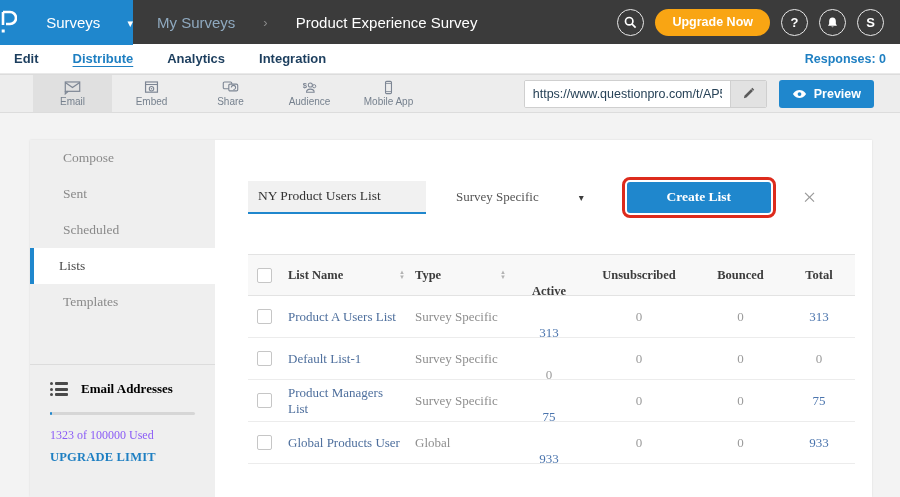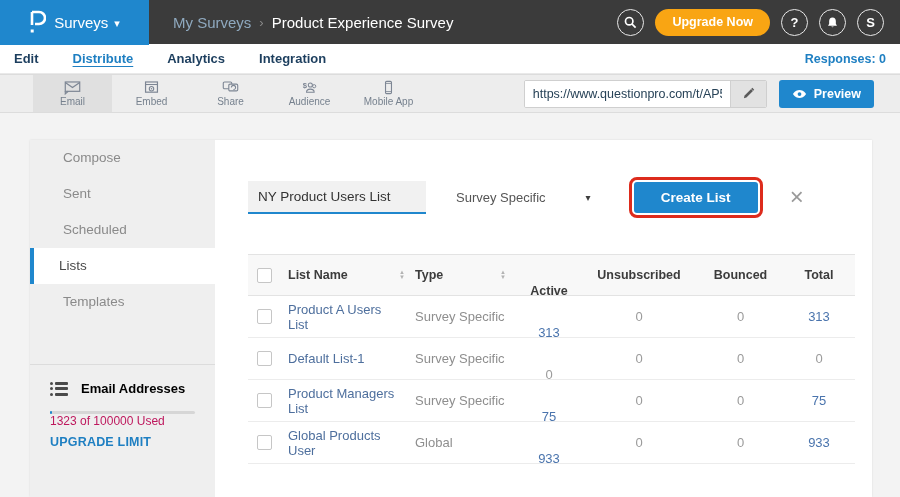--- a/index.html
+++ b/index.html
@@ -2,25 +2,25 @@
 <html><head>
 <meta charset="utf-8">
 <style>
   * { box-sizing: border-box; margin: 0; padding: 0; }
   html,body { width:900px; height:497px; overflow:hidden; }
   body { font-family:"Liberation Sans", sans-serif; background:#f3f3f3; }
   .screen { width:900px; height:497px; display:flex; flex-direction:column; }
 
   
   .topbar { height:44px; background:#3b3b3b; display:flex; align-items:center; flex:0 0 44px; position:relative; z-index:5;}
-  .logo-block { width:149px; height:46px; background:#1f87cd; display:flex; align-items:center; justify-content:center; gap:8px; color:#fff; cursor:pointer; }
+  .logo-block { width:133px; height:46px; background:#1f87cd; display:flex; align-items:center; justify-content:space-between; gap:8px; color:#fff; cursor:pointer; }
   .logo-block .plogo { width:17px; height:24px; }
   .logo-block .menu-label { font-size:15px; }
   .logo-block .caret { font-size:11px; margin-left:-2px; padding-top:2px;}
-  .breadcrumb { display:flex; align-items:center; gap:8px; margin-left:24px; font-size:15px; }
+  .breadcrumb { display:flex; align-items:center; gap:28px; margin-left:24px; font-size:15px; }
   .breadcrumb .bc-parent { color:#8fa9bf; cursor:pointer; text-decoration:none; }
   .breadcrumb .bc-sep { color:#8a8a8a; font-size:13px; }
   .breadcrumb .bc-current { color:#ffffff; font-weight:400; }
   .topbar-right { margin-left:auto; display:flex; align-items:center; gap:11px; padding-right:16px; }
   .circle-btn { width:27px; height:27px; border:1.5px solid #e8e8e8; border-radius:50%; color:#fff; display:flex; align-items:center; justify-content:center; font-size:13px; font-weight:700; cursor:pointer; }
   .upgrade-btn { height:27px; padding:0 17px; border:none; border-radius:14px; background:#f9a513; color:#fff; font-family:inherit; font-size:12.5px; font-weight:700; cursor:pointer; }
 
   
   .subnav { height:30px; background:#fff; display:flex; align-items:center; padding:0 14px; flex:0 0 30px; border-bottom:1px solid #e9e9e9; }
   .subnav-item { font-size:13px; font-weight:600; color:#1c3e5e; margin-right:34px; text-decoration:none; cursor:pointer; }
@@ -33,49 +33,49 @@
   .channel { width:79px; display:flex; flex-direction:column; align-items:center; justify-content:center; gap:1px; cursor:pointer; color:#7d8694; }
   .channel.active { background:#e0e0e0; }
   .channel .ch-label { font-size:10px; color:#76818e; }
   .channel svg { width:17px; height:15px; }
   .url-group { margin-left:auto; align-self:center; display:flex; height:28px; border:1px solid #cfcfcf; border-radius:2px; background:#fff; overflow:hidden; }
   .url-input { width:205px; border:none; outline:none; font-family:inherit; font-size:12.5px; color:#274257; padding:0 8px; background:#fff; }
   .url-edit { width:36px; background:#e2e2e2; display:flex; align-items:center; justify-content:center; cursor:pointer; border-left:1px solid #d0d0d0; }
   .preview-btn { align-self:center; margin:0 26px 0 12px; height:28px; padding:0 13px; background:#1f87cd; border:none; border-radius:3px; color:#fff; font-family:inherit; font-size:12.5px; font-weight:700; display:flex; align-items:center; gap:7px; cursor:pointer; }
 
   
-  .page { flex:1; background:#f3f3f3; padding:27px 28px 0 30px; overflow:hidden; }
+  .page { flex:1; background:#f3f3f3; padding:27px 28px 0 30px; overflow:hidden;font-family:Liberation Serif, serif; }
   .card { width:842px; height:100%; background:#fff; display:flex; box-shadow:0 0 2px rgba(0,0,0,0.10); }
 
   
   .sidebar { width:185px; background:#efefef; flex:0 0 185px; }
   .snav-item { height:36px; line-height:36px; padding-left:29px; font-size:13.5px; color:#8a8a8a; cursor:pointer; border-left:4px solid transparent; }
   .snav-item.active { background:#fff; color:#4a4a4a; border-left:4px solid #1f87cd; padding-left:25px; }
   .sidebar-divider { height:1px; background:#dcdcdc; margin-top:44px; }
   .email-block { padding:16px 20px 0 20px; }
   .email-head { display:flex; align-items:center; gap:13px; }
   .ea-icon { display:flex; flex-direction:column; gap:2.5px; }
   .ea-icon .row { display:flex; align-items:center; gap:2px; }
   .ea-icon .dot { width:3px; height:3px; background:#4a4a4a; border-radius:50%; }
   .ea-icon .bar { width:13px; height:3px; background:#4a4a4a; border-radius:1px; }
   .email-title { font-size:13px; font-weight:700; color:#000000; }
   .usage-bar { margin-top:15px; height:3px; background:#d6d6d6; border-radius:2px; position:relative; }
   .usage-fill { position:absolute; left:0; top:0; bottom:0; background:#1f87cd; border-radius:2px; }
-  .usage-text { margin-top:0; font-size:12px; color:#be185d; }
+  .usage-text { margin-top:13px; font-size:12px; color:#8b5cf6; }
   .upgrade-link { margin-top:7px; font-size:12.5px; font-weight:600; color:#1e7fc2; cursor:pointer; letter-spacing:0.2px; }
 
   
   .content { flex:1; padding:40px 16px 0 33px; }
   .create-row { display:flex; align-items:center; height:34px; }
   .listname-input { width:178px; height:33px; background:#f1f1f1; border:none; border-bottom:2px solid #1f87cd; outline:none; font-family:inherit; font-size:13.5px; color:#333; padding:0 10px; }
   .type-select { margin-left:30px; display:flex; align-items:center; cursor:pointer; }
   .type-select .ts-label { font-size:13px; color:#555; }
   .type-select .ts-caret { font-size:10px; color:#3d3d3d; margin-left:40px; }
   .annotation-ring { margin-left:38px; border:3px solid #dd2b1c; border-radius:8px; padding:2px; background:#fff; }
-  .create-btn { width:124px; height:31px; background:#1f87cd; border:none; border-radius:3px; color:#fff; font-family:inherit; font-size:13.5px; font-weight:700; cursor:pointer; }
+  .create-btn { width:144px; height:31px; background:#1f87cd; border:none; border-radius:3px; color:#fff; font-family:inherit; font-size:13.5px; font-weight:700; cursor:pointer; }
   .close-x { margin-left:27px; font-size:24px; color:#9a9a9a; cursor:pointer; line-height:20px; font-weight:300; }
 
   
   .list-table { margin-top:40px; width:607px; font-size:13px; }
   .t-row { display:flex; align-items:center; height:42px; border-bottom:1px solid #ececec; }
   .t-head { background:#f8f8f8; border-top:1px solid #e3e3e3; border-bottom:1px solid #e3e3e3; font-size:12.5px; font-weight:700; color:#3c3c3c; }
   .c-check { width:34px; display:flex; justify-content:flex-start; padding-left:9px; }
   .checkbox { width:15px; height:15px; border:1px solid #c6c6c6; border-radius:2px; background:#fff; cursor:pointer; }
   .c-name { width:133px; display:flex; align-items:center; justify-content:space-between; padding:0 10px 0 6px; }
   .c-type { width:103px; display:flex; align-items:center; justify-content:space-between; padding-right:12px; }

